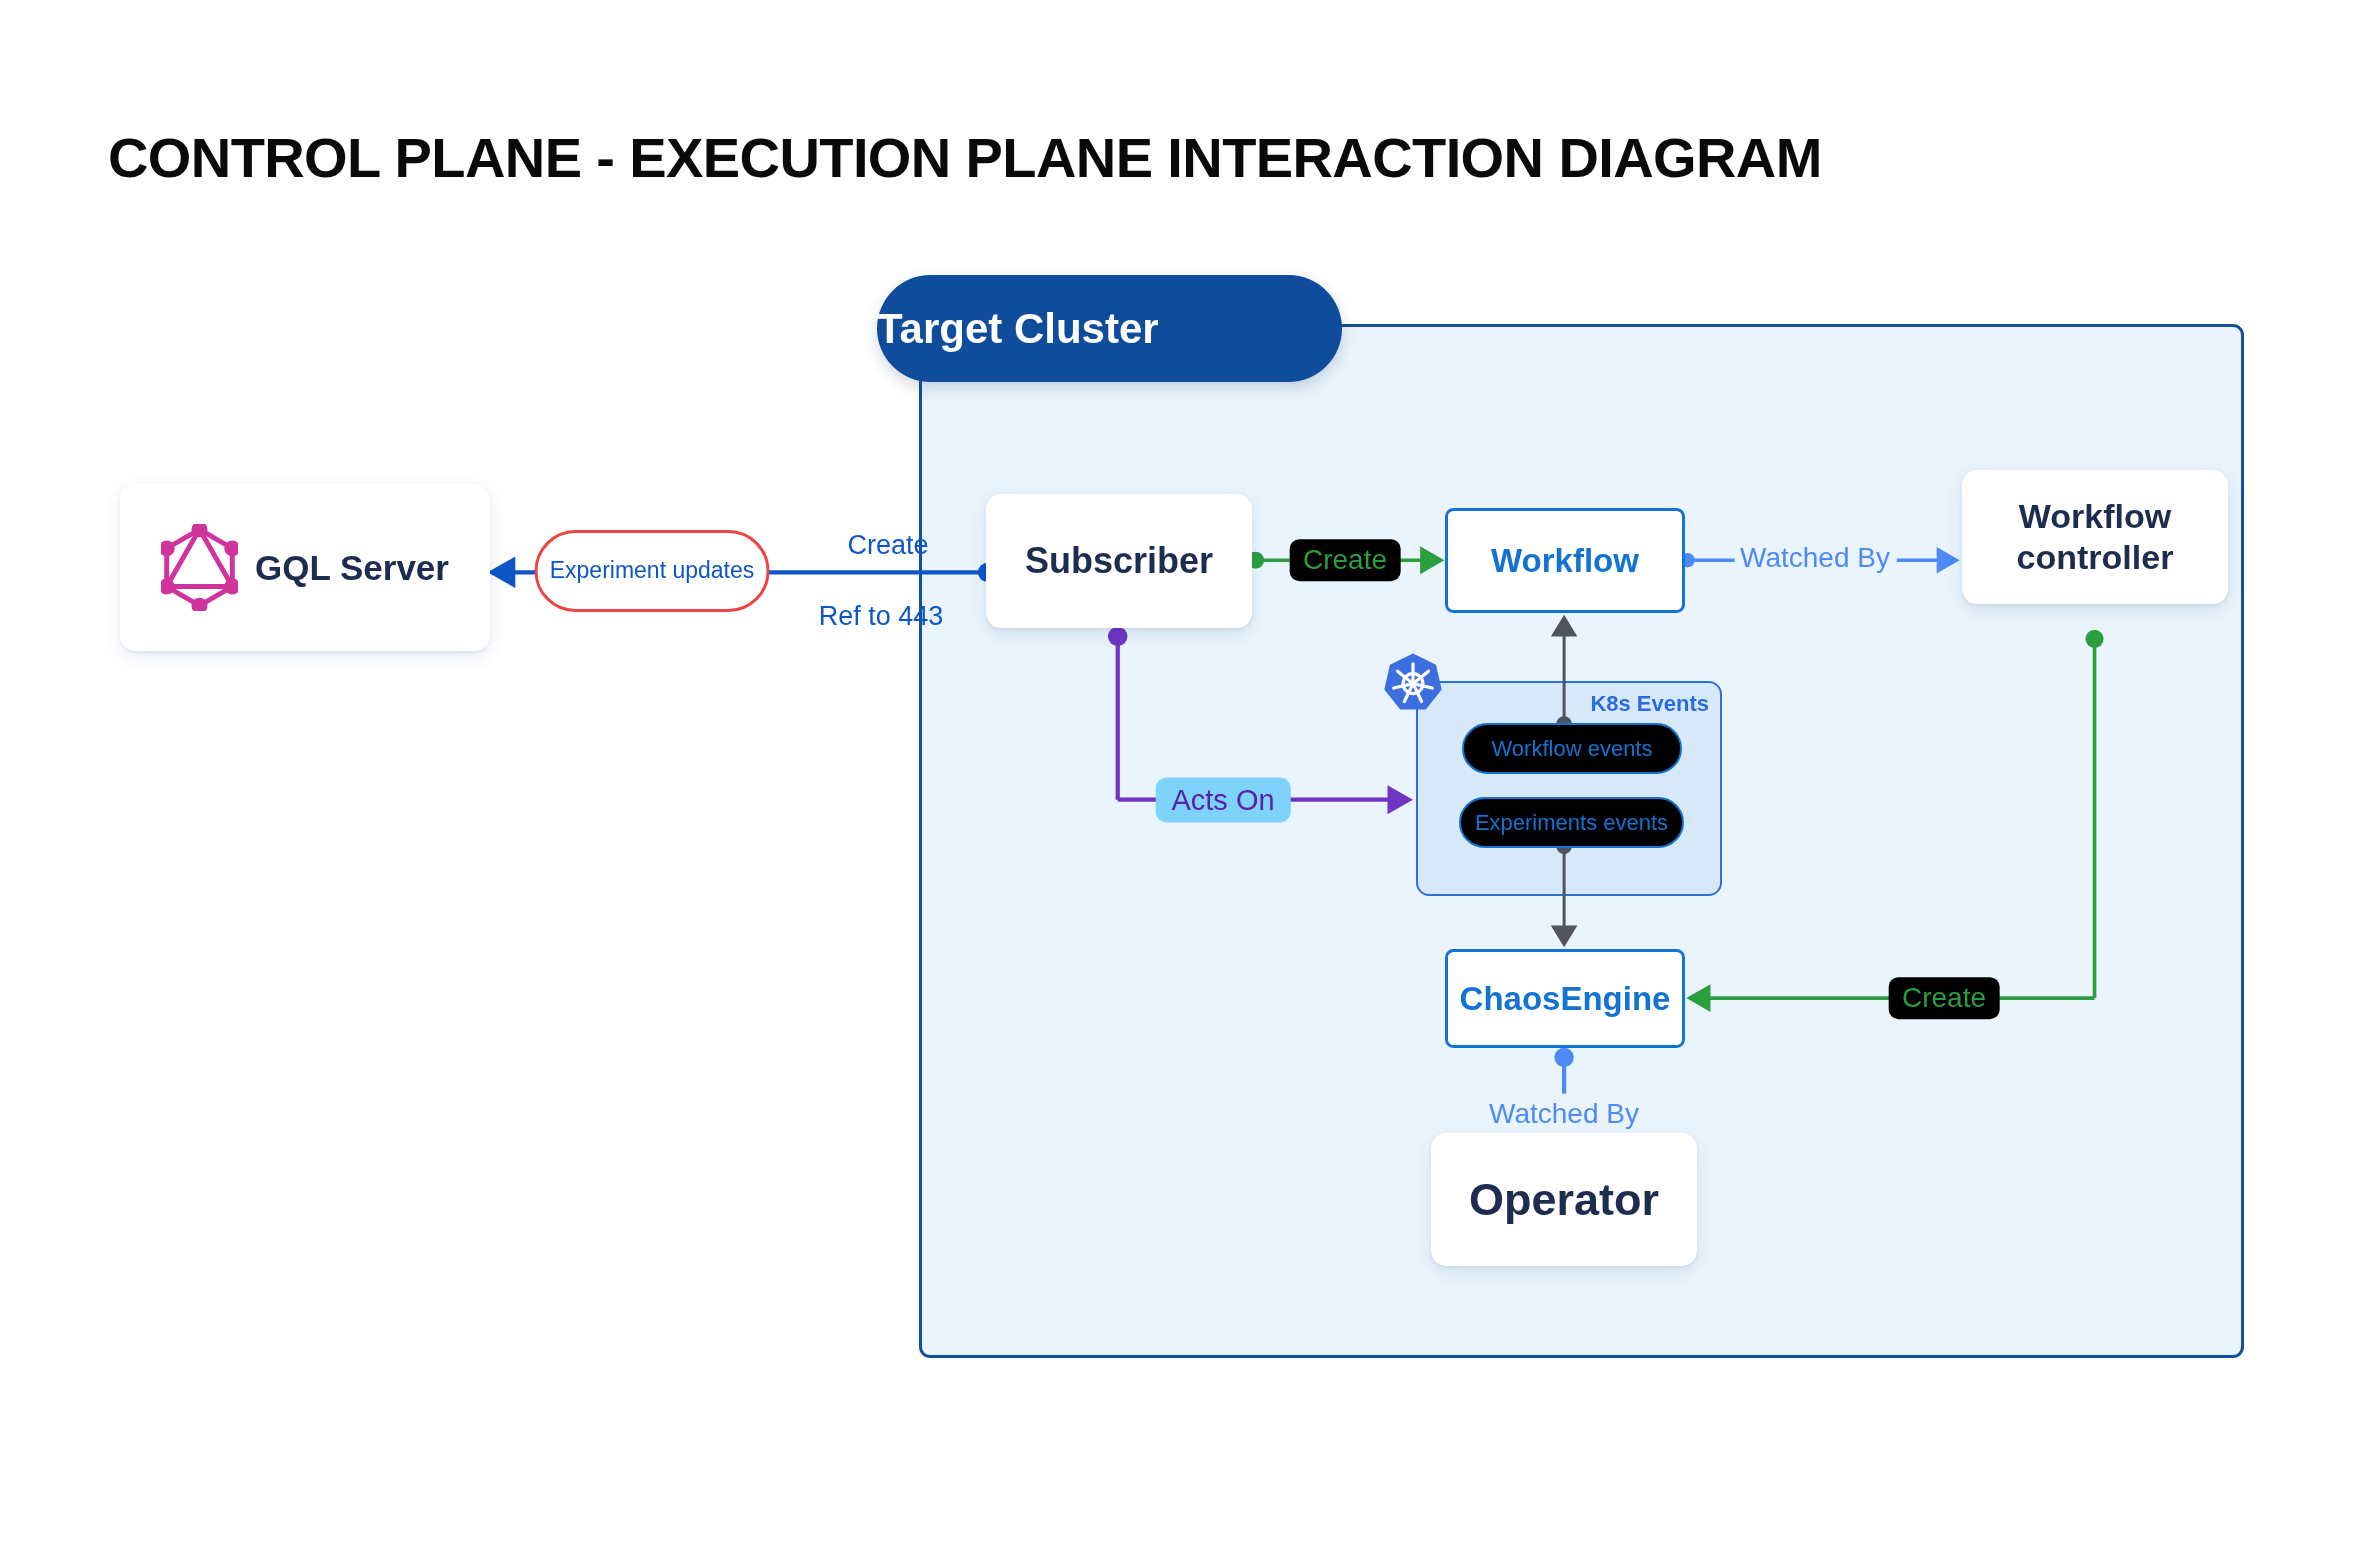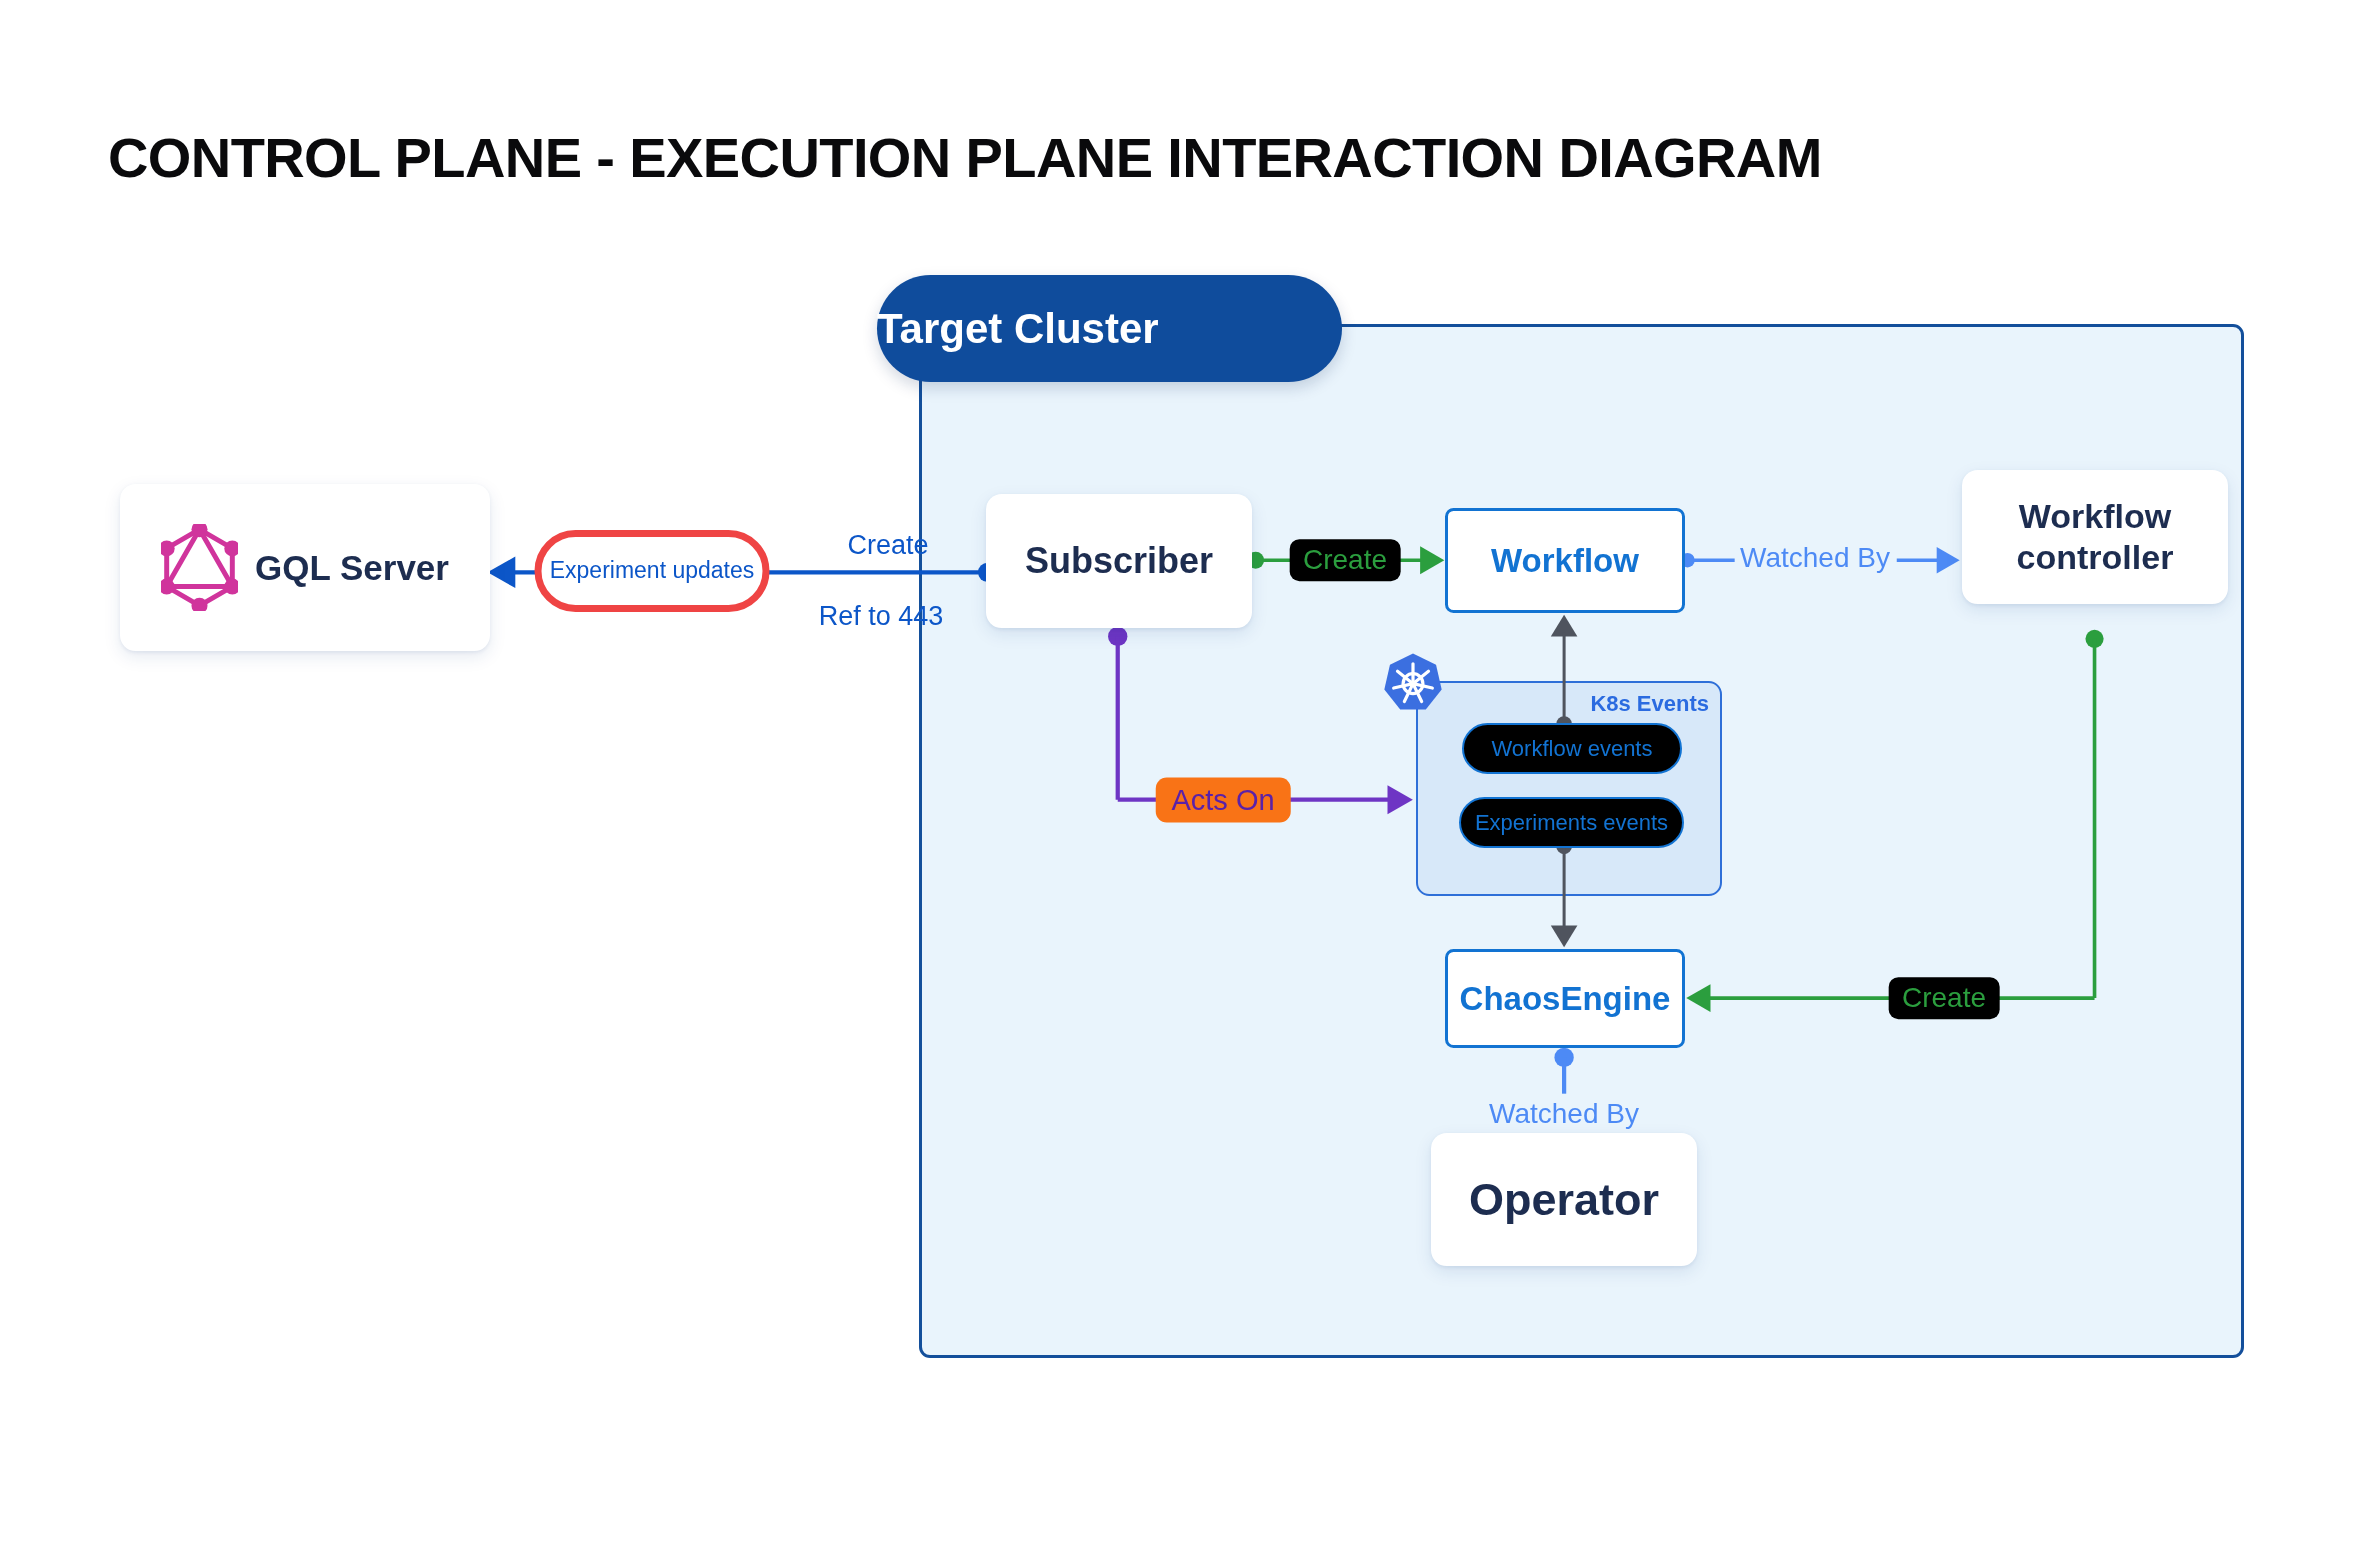--- a/index.html
+++ b/index.html
@@ -69,36 +69,36 @@
   #event-pill-2{ left:1459px; top:797px; width:225px; height:51px;}
   
   .edge-label{
     position:absolute; transform:translate(-50%,-50%);
     font-weight:500; white-space:nowrap; z-index:11;
   }
   #label-https{ left:888px; top:545px; font-size:27px; color:#0c56c8;}
   #label-ref{ left:881px; top:616px; font-size:27px; color:#0c56c8;}
   #label-expupd{
     left:652px; top:571px; width:235px; height:82px;
-    background:#ffffff; border:7px solid #ef4444; border-radius:44px;
+    background:#ffffff; border:3px solid #ef4444; border-radius:44px;
     color:#0c56c8; font-size:23px; line-height:1.28;
     display:flex; align-items:center; justify-content:center; text-align:center;
     box-sizing:border-box;
   }
   .green-label{
     background:#000000; color:#2b9e3e; font-size:28px;
     padding:4.8px 13.3px; border-radius:9.7px;
   }
   #label-create1{ left:1345px; top:560px;}
   #label-create2{ left:1944px; top:998px;}
   .lightblue-label{ color:#4d8af5; font-size:28px;}
   #label-watchedby1{ left:1815px; top:558px;}
   #label-watchedby2{ left:1564px; top:1114px;}
   #label-actson{
-    left:1223px; top:800px; background:#f97316; color:#5b21a8;
+    left:1223px; top:800px; background:#7dd3fc; color:#5b21a8;
     font-size:29px; padding:6px 15.7px; border-radius:11px;
   }
   
   #connectors{
     position:absolute; left:0; top:0; width:2377px; height:1542px;
     z-index:5; pointer-events:none;
   }
 </style>
 </head>
 <body>

